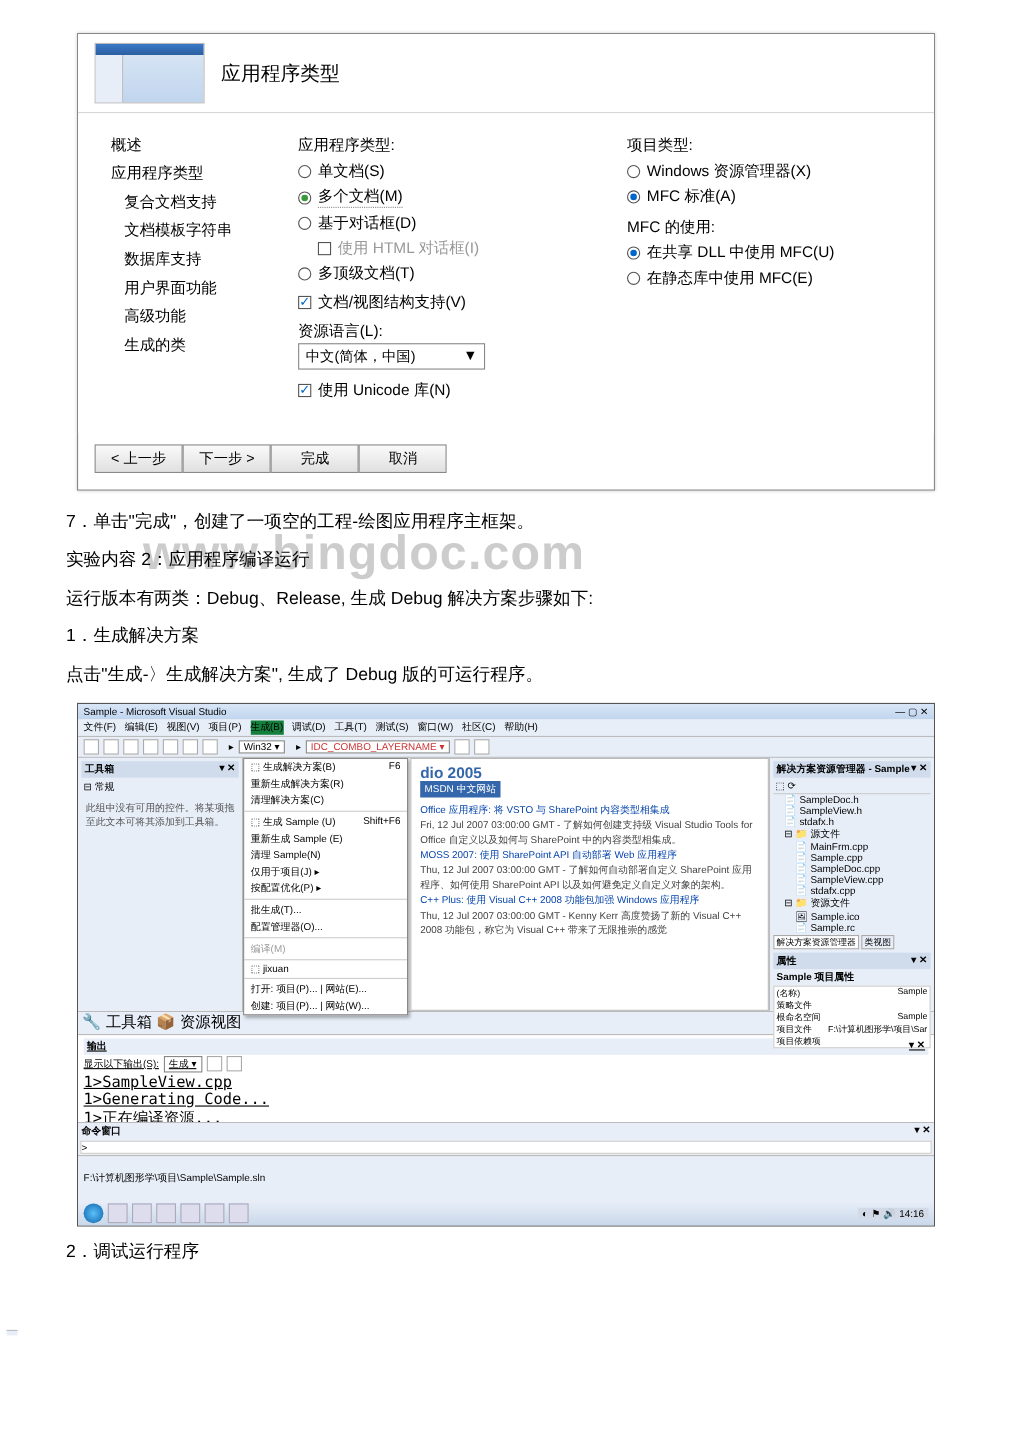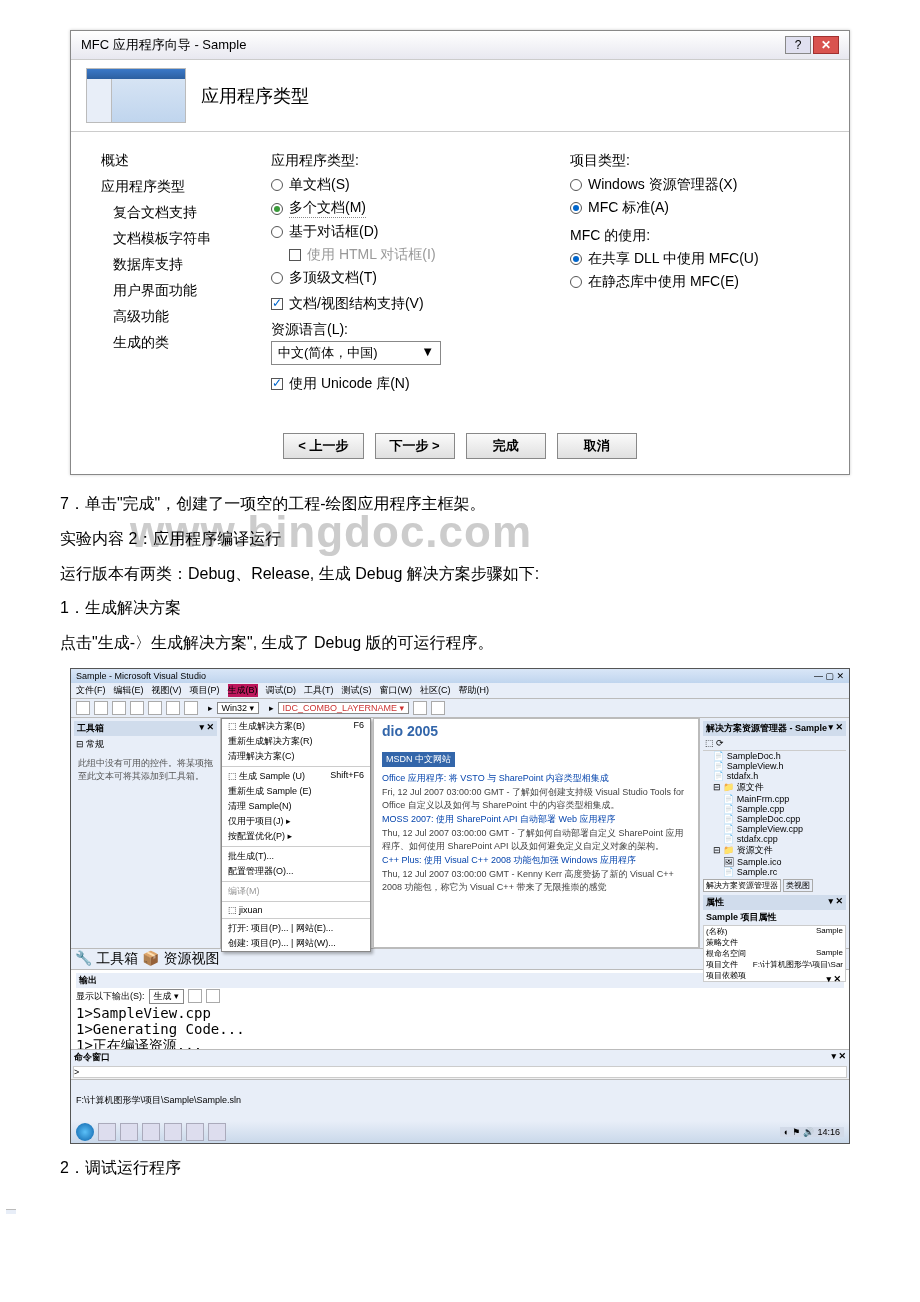--- a/index.html
+++ b/index.html
@@ -113,25 +113,24 @@
   }
   .disabled { color:#999; }
   .select-box {
     border: 1px solid #888;
     padding: 2px 6px;
     width: 170px;
     display:flex; justify-content: space-between;
     font-size:13px; margin-top:2px;
   }
   .wizard-footer {
-    display:flex; justify-content:center;
-    gap: 11px;
+    display:flex; justify-content:flex-start;
+    gap: 0;
     padding: 10px 15px 15px;
     border-top: 0;
-    font-weight: bold;
   }
   .btn {
     border: 1px solid #888;
     background: linear-gradient(#fafafa,#e0e0e0);
     padding: 3px 14px;
     font-size: 13px;
     min-width: 80px;
     text-align: center;
   }
   
@@ -195,38 +194,39 @@
     box-shadow:2px 2px 3px rgba(0,0,0,0.3);
   }
   .vs-dropdown div { padding:1px 6px; }
   .vs-dropdown .sep { border-top:1px solid #ccc; margin:2px 0; height:0; padding:0; }
   .editor {
     flex:1; background:#fff;
     border:1px solid #bbb;
     padding:4px 8px;
     position:relative;
   }
-  .editor .logo { font-size:14px; font-weight:bold; color:#3366aa; margin-bottom:13px; }
+  .editor .logo { font-size:14px; font-weight:bold; color:#3366aa; margin-bottom:0; }
   .editor .blue-bar { background:#3366aa; color:#fff; padding:1px 4px; display:inline-block; margin-bottom:4px; }
   .editor a { color:#0645ad; display:block; margin:1px 0; }
   .editor .txt { color:#444; margin:1px 0; }
   .vs-right {
     width:150px; background:#e8eef8;
     border-left:1px solid #bbb;
     padding:3px;
     display:flex; flex-direction:column;
   }
   .tree div { padding-left:10px; }
   .tree .file { color:#000; }
   .vs-output {
     background:#fff;
     border-top:1px solid #bbb;
     padding:3px 5px;
     height:80px;
     overflow:hidden;
+    text-decoration:underline;
   }
   .output-line { font-family: Consolas, monospace; font-size:14px; color:#000; white-space:pre; }
   .vs-cmd {
     background:#e8eef8;
     border-top:1px solid #bbb;
   }
   .vs-cmd .panel-title { background:#e8eef8; }
   .vs-tabs {
     background:#e8eef8; border-top:1px solid #bbb;
     padding:2px 5px; display:flex; gap:8px;
@@ -247,27 +247,20 @@
     background:#d2dae8; padding:0 4px; }
   .prop-grid div { display:flex; justify-content:space-between; padding:0 2px;}
   .center-rel { position:relative; }
 </style>
 </head>
 <body>
 
 <div class="page">
 
   <div class="wizard">
-    <div class="wizard-title">
-      <span>MFC 应用程序向导 - Sample</span>
-      <span class="wizard-title-btns">
-        <span class="wizard-title-btn help-btn">?</span>
-        <span class="wizard-title-btn close-btn">✕</span>
-      </span>
-    </div>
     <div class="wizard-banner">
       <div class="banner-icon">
         <div class="top"></div>
           <div class="side"></div>
       </div>
       <span class="banner-title">应用程序类型</span>
     </div>
     <div class="wizard-body">
       <div class="wizard-nav">
         <div>概述</div>
@@ -358,21 +351,21 @@
   <div class="vsshot">
     <div class="vs-title">
       <span>Sample - Microsoft Visual Studio</span>
       <span>— ▢ ✕</span>
     </div>
     <div class="vs-menu">
       <span>文件(F)</span>
       <span>编辑(E)</span>
       <span>视图(V)</span>
       <span>项目(P)</span>
-      <span style="background:#be185d;text-align:center;">生成(B)</span>
+      <span style="background:#15803d;text-align:center;">生成(B)</span>
       <span>调试(D)</span>
       <span>工具(T)</span>
       <span>测试(S)</span>
       <span>窗口(W)</span>
       <span>社区(C)</span>
       <span>帮助(H)</span>
     </div>
     <div class="vs-toolbar">
       <span class="tb-btn"></span>
       <span class="tb-btn"></span>

